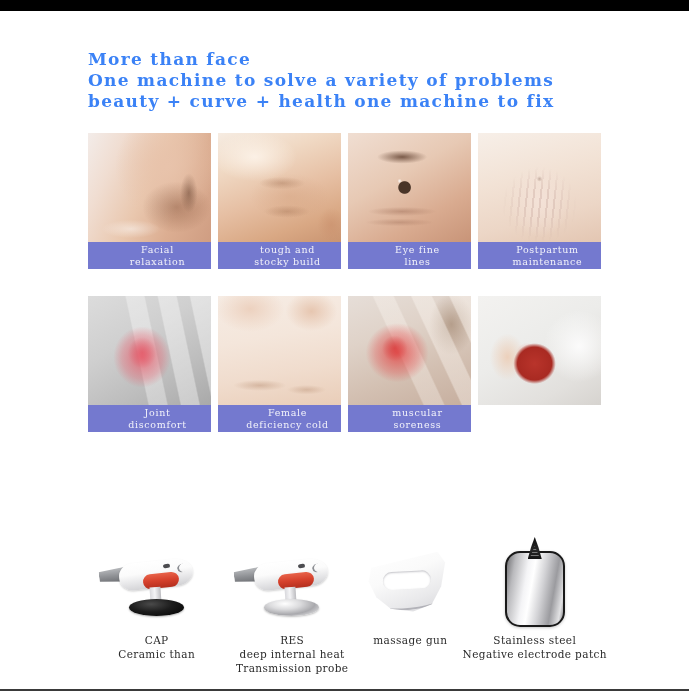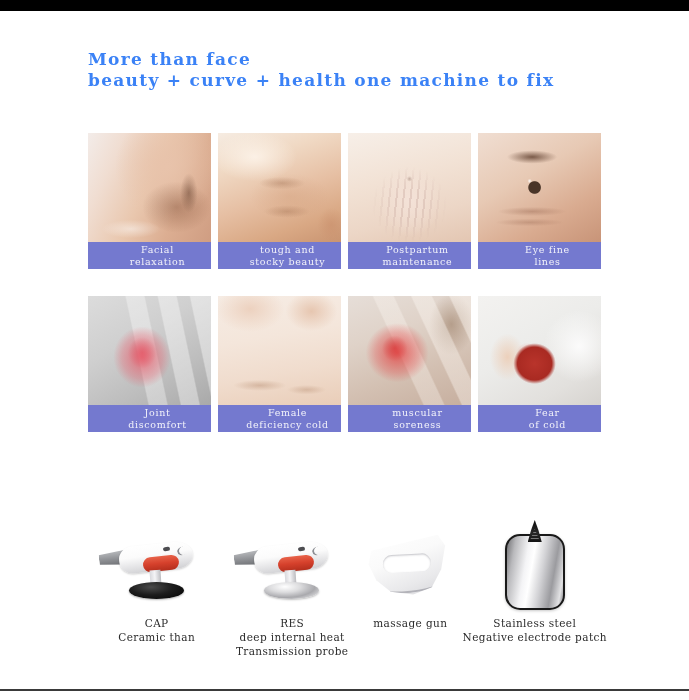--- a/index.html
+++ b/index.html
@@ -225,21 +225,21 @@
     font-size: 26px;
     font-weight: 400;
     color: #8e94ab;
     letter-spacing: 0.2px;
   }
 
   
   .probe-row {
     position: absolute;
     left: 88px;
-    top: 505px;
+    top: 522px;
     width: 520px;
     display: flex;
     align-items: flex-start;
   }
   .probe-item {
     display: flex;
     flex-direction: column;
     align-items: center;
   }
   .probe-art {
@@ -379,58 +379,59 @@
 </style>
 </head>
 <body>
 
 <div class="letterbox-top"></div>
 
 <div class="canvas">
 
   <div class="headline">
     <div class="headline-line">More than face</div>
+    <div class="headline-line">One machine to solve a variety of problems</div>
     <div class="headline-line">beauty + curve + health one machine to fix</div>
   </div>
 
   <div class="grid grid-row1">
     <div class="row">
 
       <div class="tile">
         <div class="photo ph-face"></div>
         <div class="caption">
           <span class="cl">Facial</span>
           <span class="cl">relaxation</span>
         </div>
       </div>
 
       <div class="tile">
         <div class="photo ph-belly"></div>
         <div class="caption">
           <span class="cl">tough and</span>
-          <span class="cl">stocky beauty</span>
+          <span class="cl">stocky build</span>
+        </div>
+      </div>
+
+      <div class="tile">
+        <div class="photo ph-eye"></div>
+        <div class="caption">
+          <span class="cl">Eye fine</span>
+          <span class="cl">lines</span>
         </div>
       </div>
 
       <div class="tile">
         <div class="photo ph-postpartum"></div>
         <div class="caption">
           <span class="cl">Postpartum</span>
           <span class="cl">maintenance</span>
         </div>
       </div>
 
-      <div class="tile">
-        <div class="photo ph-eye"></div>
-        <div class="caption">
-          <span class="cl">Eye fine</span>
-          <span class="cl">lines</span>
-        </div>
-      </div>
-
     </div>
   </div>
 
   <div class="grid grid-row2">
     <div class="row">
 
       <div class="tile">
         <div class="photo ph-joint"></div>
         <div class="caption">
           <span class="cl">Joint</span>
@@ -449,24 +450,20 @@
       <div class="tile">
         <div class="photo ph-muscular"></div>
         <div class="caption">
           <span class="cl">muscular</span>
           <span class="cl">soreness</span>
         </div>
       </div>
 
       <div class="tile">
         <div class="photo ph-cold"></div>
-        <div class="caption">
-          <span class="cl">Fear</span>
-          <span class="cl">of cold</span>
-        </div>
       </div>
 
     </div>
   </div>
 
 
   <div class="probe-row">
 
     <div class="probe-item" style="width:150px;">
       <div class="probe-art">

